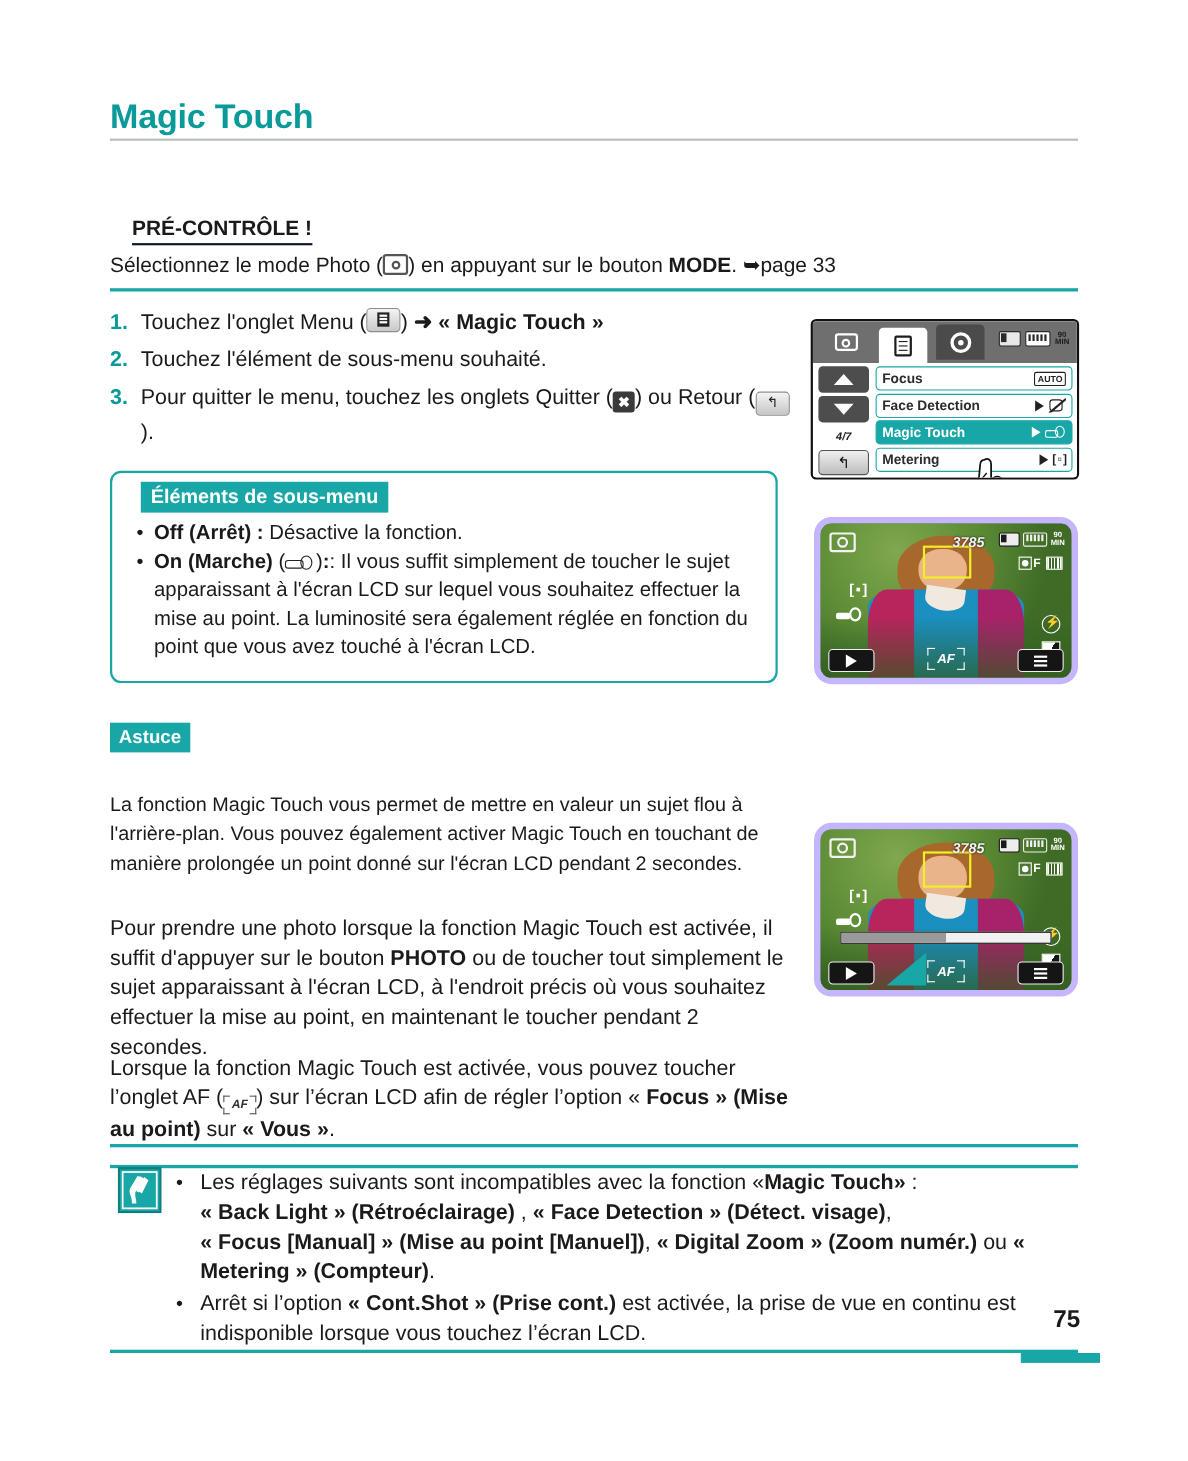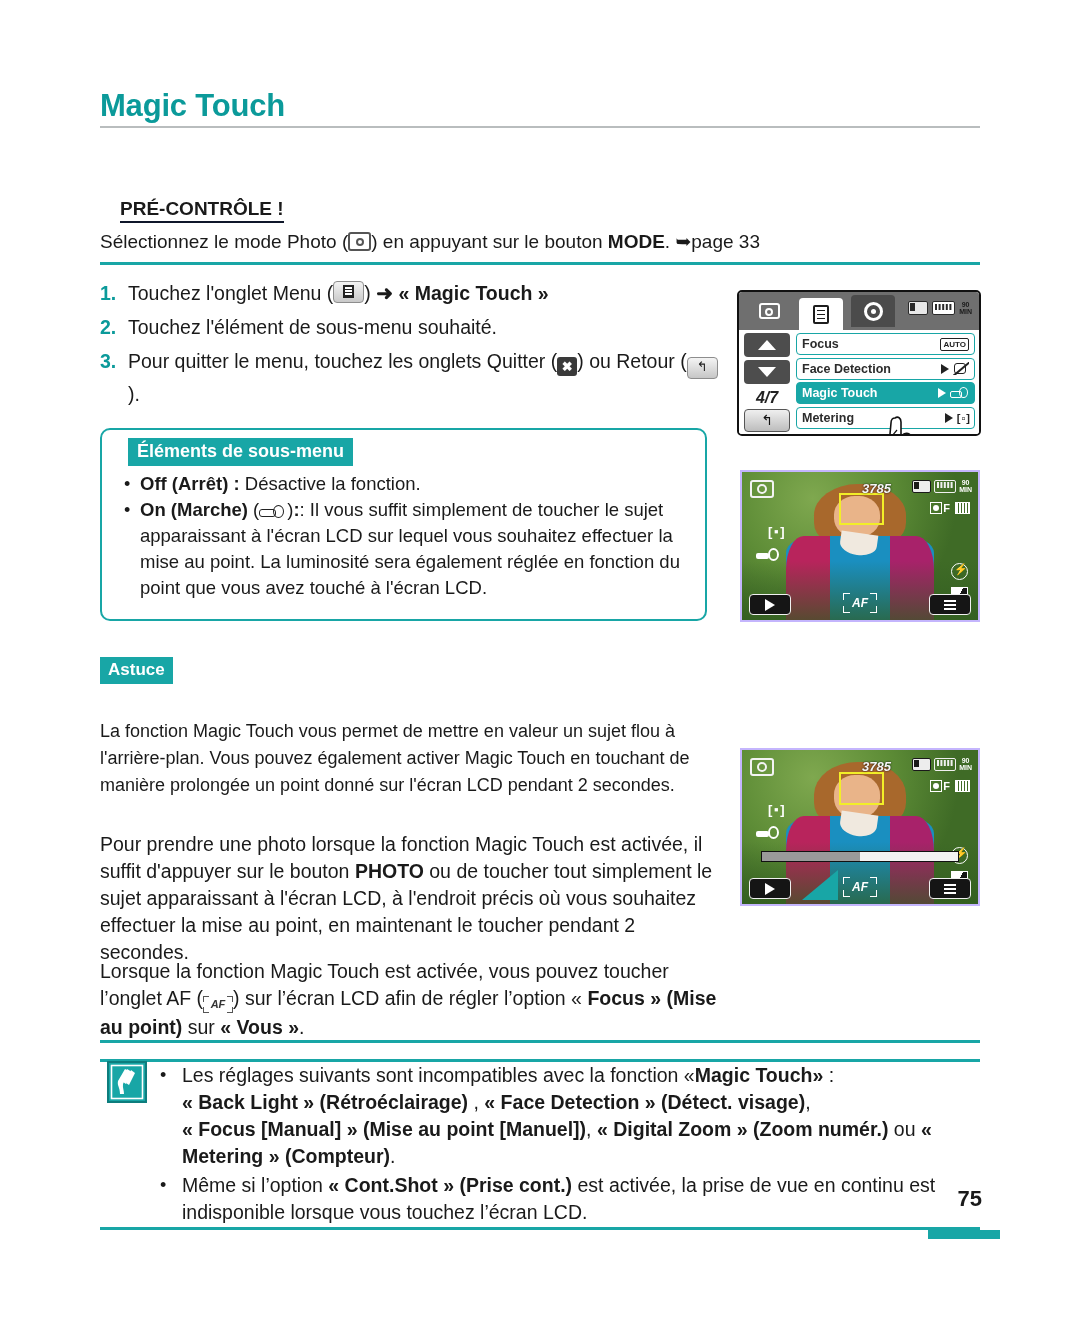--- a/index.html
+++ b/index.html
@@ -503,21 +503,21 @@
     display:flex; align-items:center; justify-content:center;
   }
   .chev {
     width: 0; height: 0;
     border-left: 9px solid transparent;
     border-right: 9px solid transparent;
   }
   .chev.up { border-bottom: 10px solid #fff; }
   .chev.down { border-top: 10px solid #fff; }
   .nav-count {
-    font-size: 16px;
+    font-size: 10px;
     font-weight: bold;
     font-style: italic;
     text-align: center;
     line-height: 22px;
     color: #222;
   }
   .nav-back {
     width: 46px; height: 23px;
     background: linear-gradient(#efefef,#bdbdbd);
     border: 1.5px solid #555;
@@ -629,22 +629,22 @@
     top: 84px;
     width: 40px;
     height: 52px;
     z-index: 5;
     pointer-events: none;
   }
 
   
   .lcd-photo {
     position: absolute;
-    border: 2px solid #c4b5fd;
-    border-radius: 0;
+    border: 6px solid #c4b5fd;
+    border-radius: 16px;
     overflow: hidden;
     box-sizing: border-box;
     background: #3f7a2e;
   }
   #lcd-photo-1 { left: 740px; top: 470px; width: 240px; height: 152px; }
   #lcd-photo-2 { left: 740px; top: 748px; width: 240px; height: 158px; }
 
   .scene {
     position: absolute;
     inset: 0;
@@ -953,21 +953,21 @@
       <div class="note-dot">•</div>
       <div class="note-text">
         <span>Les réglages suivants sont incompatibles avec la fonction «</span><b>Magic Touch»</b><span> :</span><br>
         <b>« Back Light » (Rétroéclairage)</b><span> , </span><b>« Face Detection » (Détect. visage)</b><span>, </span><br>
         <b>« Focus [Manual] » (Mise au point [Manuel])</b><span>, </span><b>« Digital Zoom » (Zoom numér.)</b><span> ou </span><b>« Metering » (Compteur)</b><span>.</span>
       </div>
     </div>
     <div class="note-row">
       <div class="note-dot">•</div>
       <div class="note-text">
-        <span>Même si l’option </span><b>« Cont.Shot » (Prise cont.)</b><span> est activée, la prise de vue en continu est indisponible lorsque vous touchez l’écran LCD.</span>
+        <span>Arrêt si l’option </span><b>« Cont.Shot » (Prise cont.)</b><span> est activée, la prise de vue en continu est indisponible lorsque vous touchez l’écran LCD.</span>
       </div>
     </div>
   </div>
 
   <div class="rule-teal-4"></div>
   <div class="page-no">75</div>
   <div class="page-no-bar"></div>
 
   <div class="lcd-menu">
     <div class="lcd-topbar">

